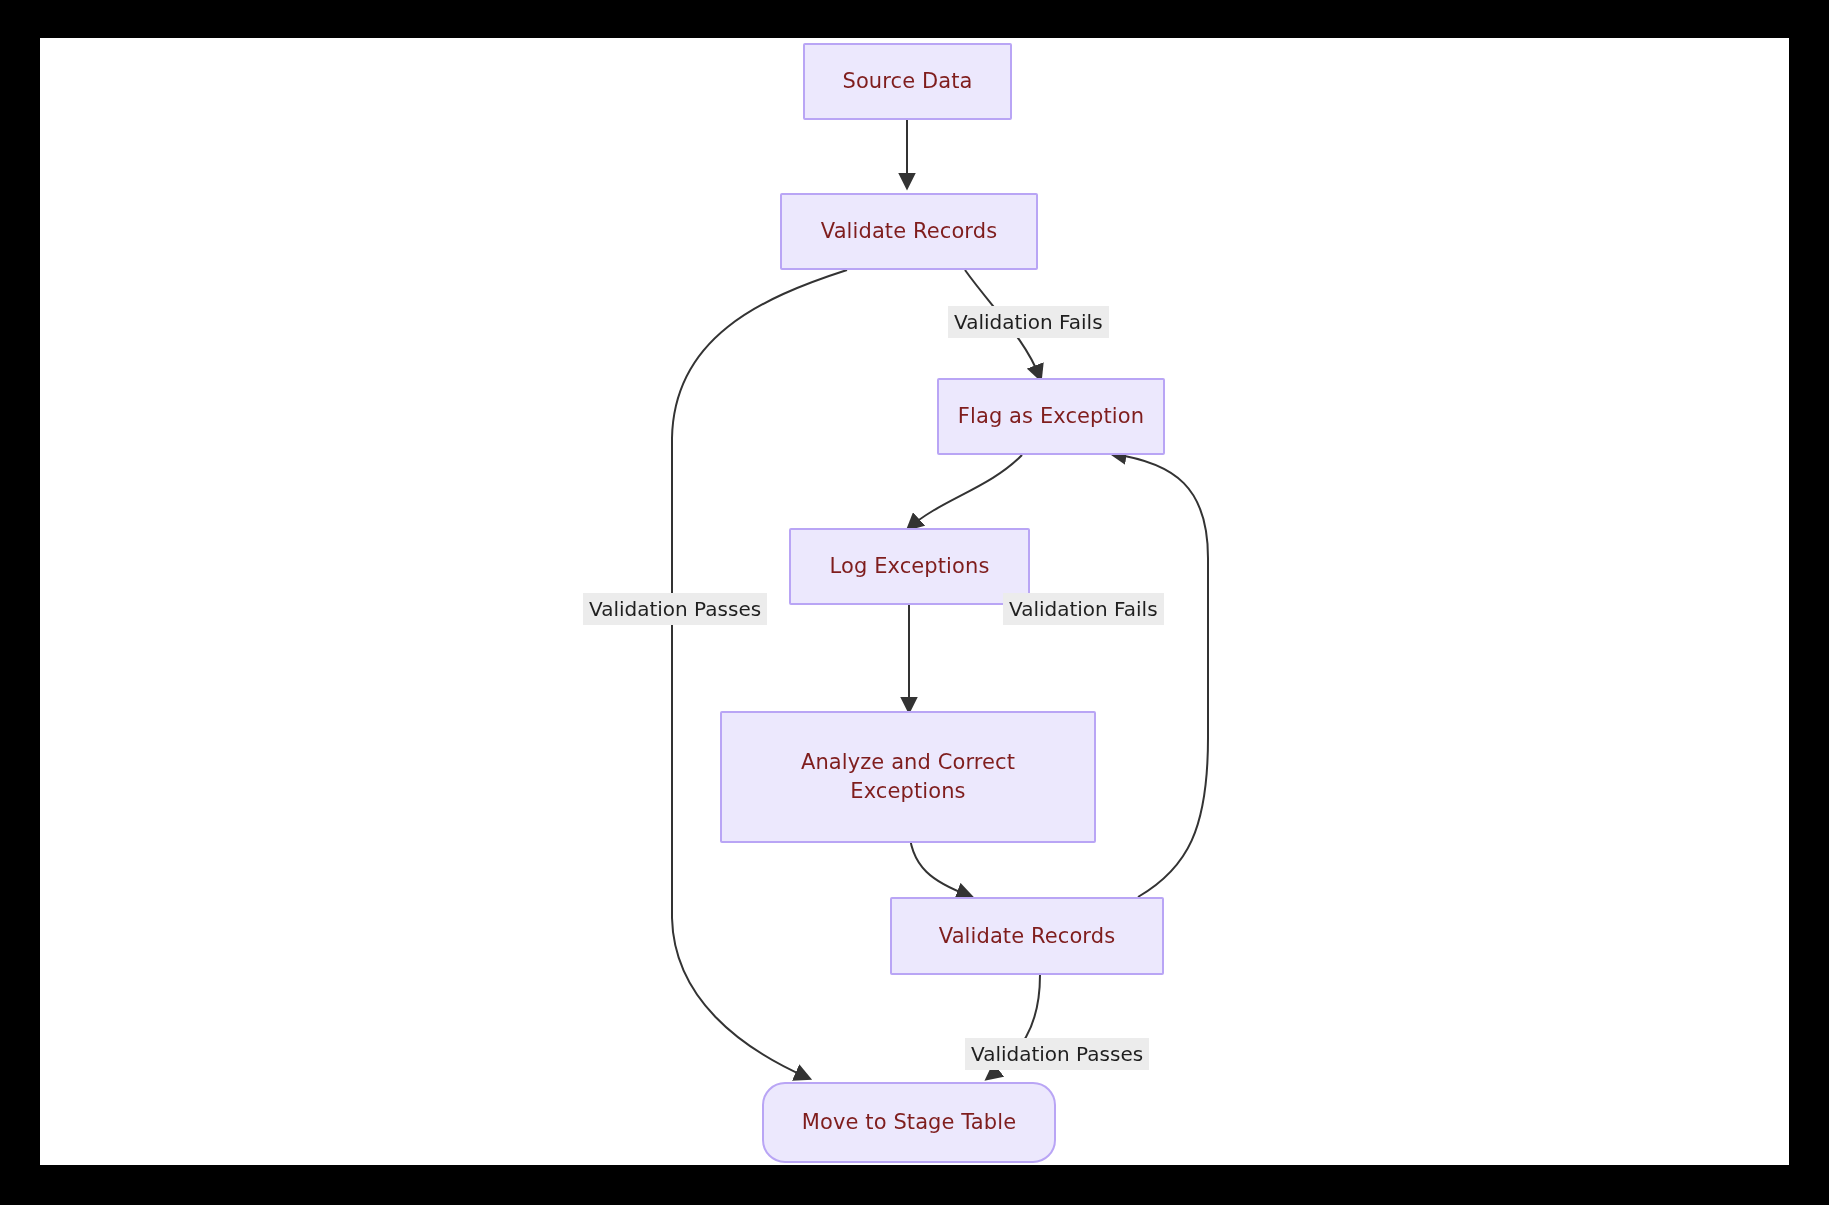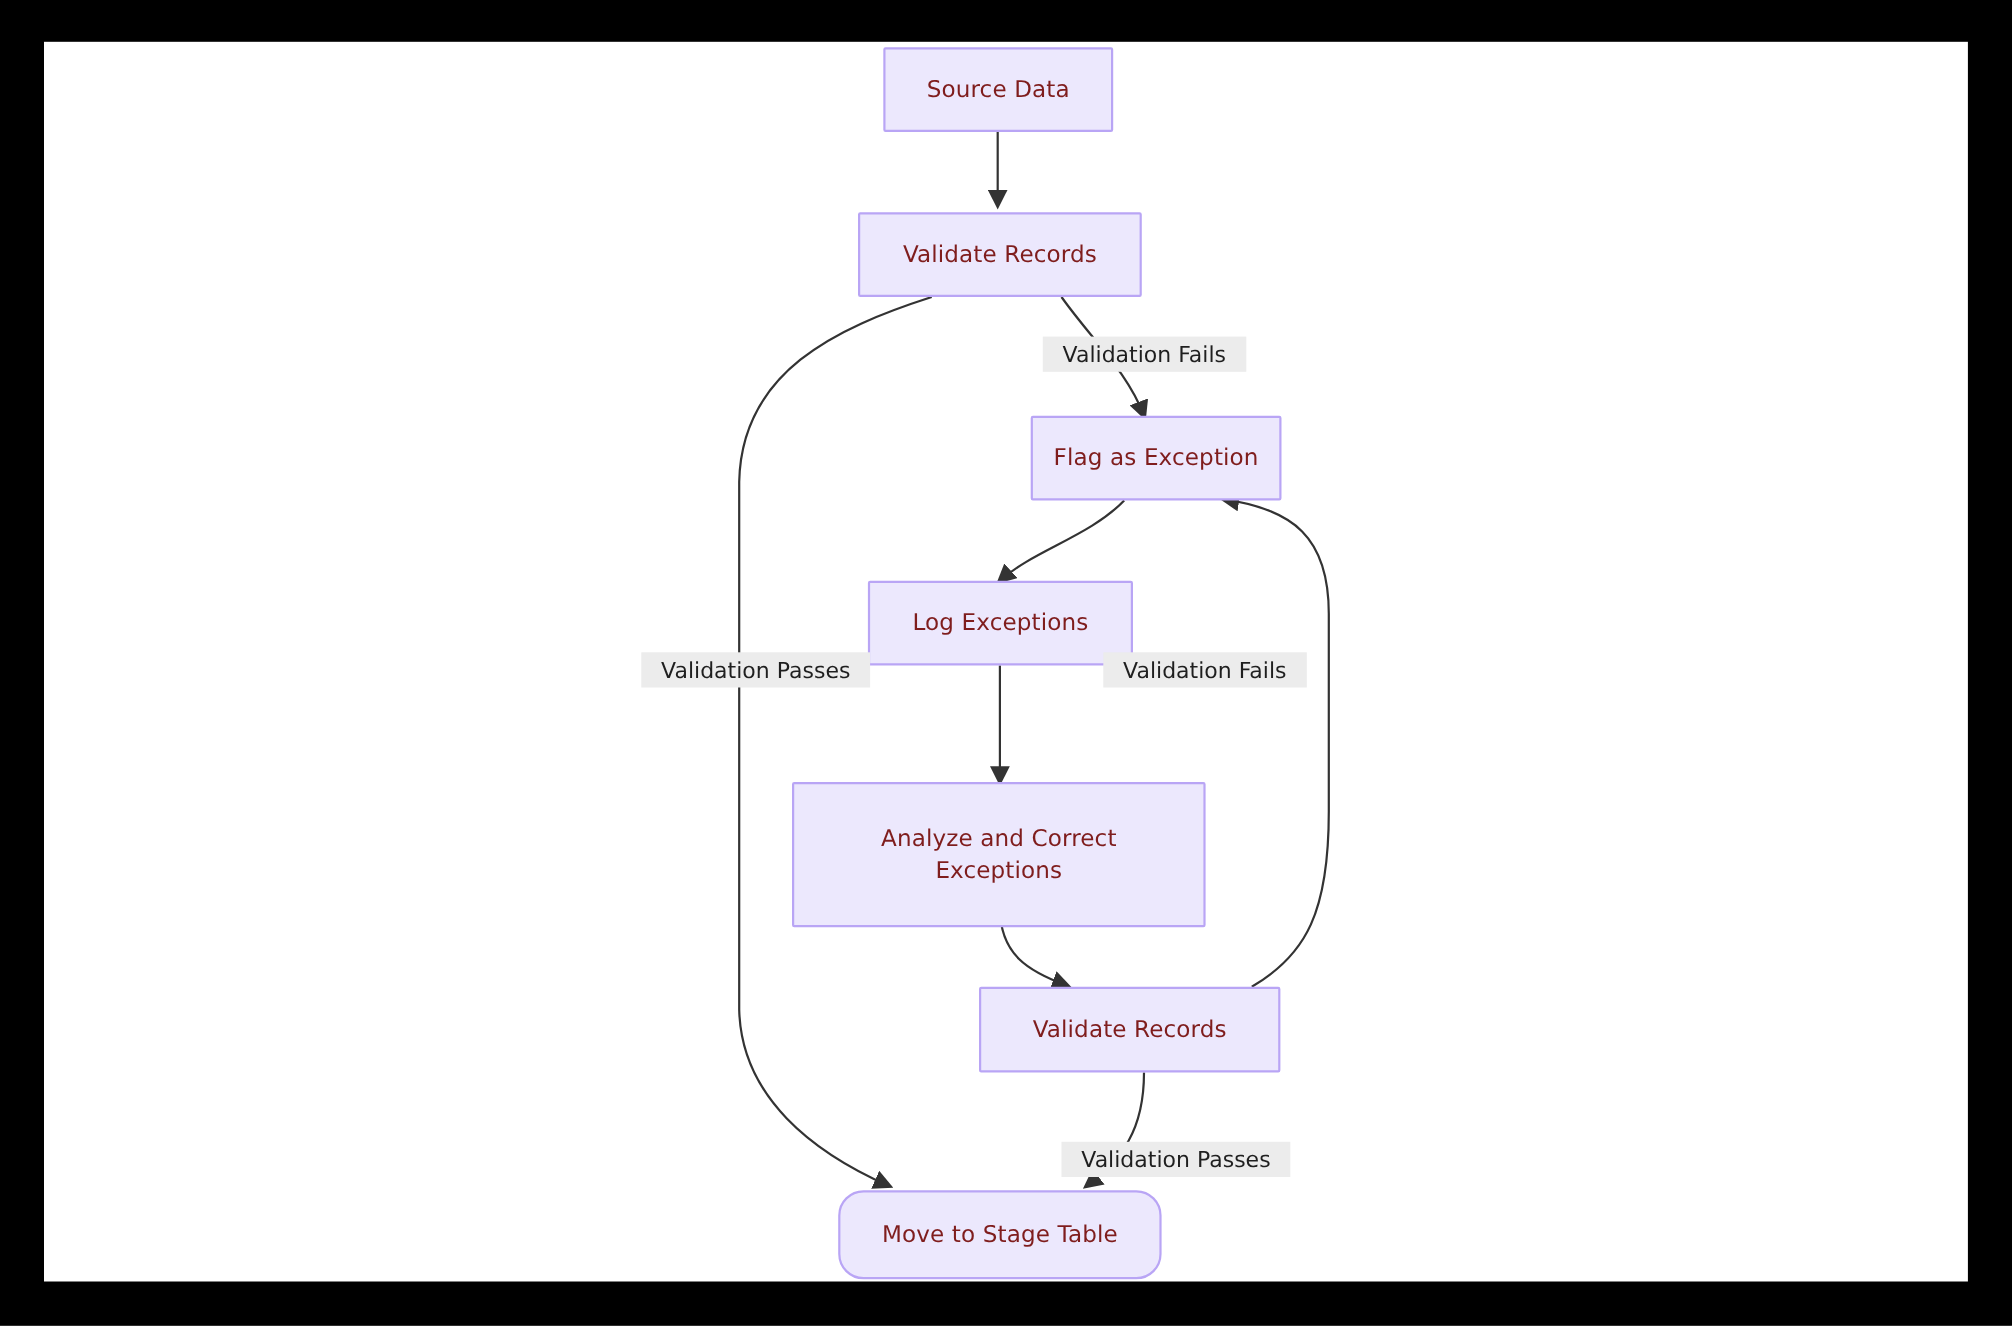--- a/index.html
+++ b/index.html
@@ -52,21 +52,21 @@
     display: block;
     white-space: pre-line;
     padding: 0 10px;
   }
   .edge-label {
     position: absolute;
     background: #ECECEC;
     color: #1f1f1f;
     font-size: 20px;
     line-height: 28px;
-    padding: 2px 18px;
+    padding: 2px 6px;
     white-space: nowrap;
     font-family: "DejaVu Sans", sans-serif;
   }
 </style>
 </head>
 <body>
 
 <div id="root">
   <div id="canvas">
 

